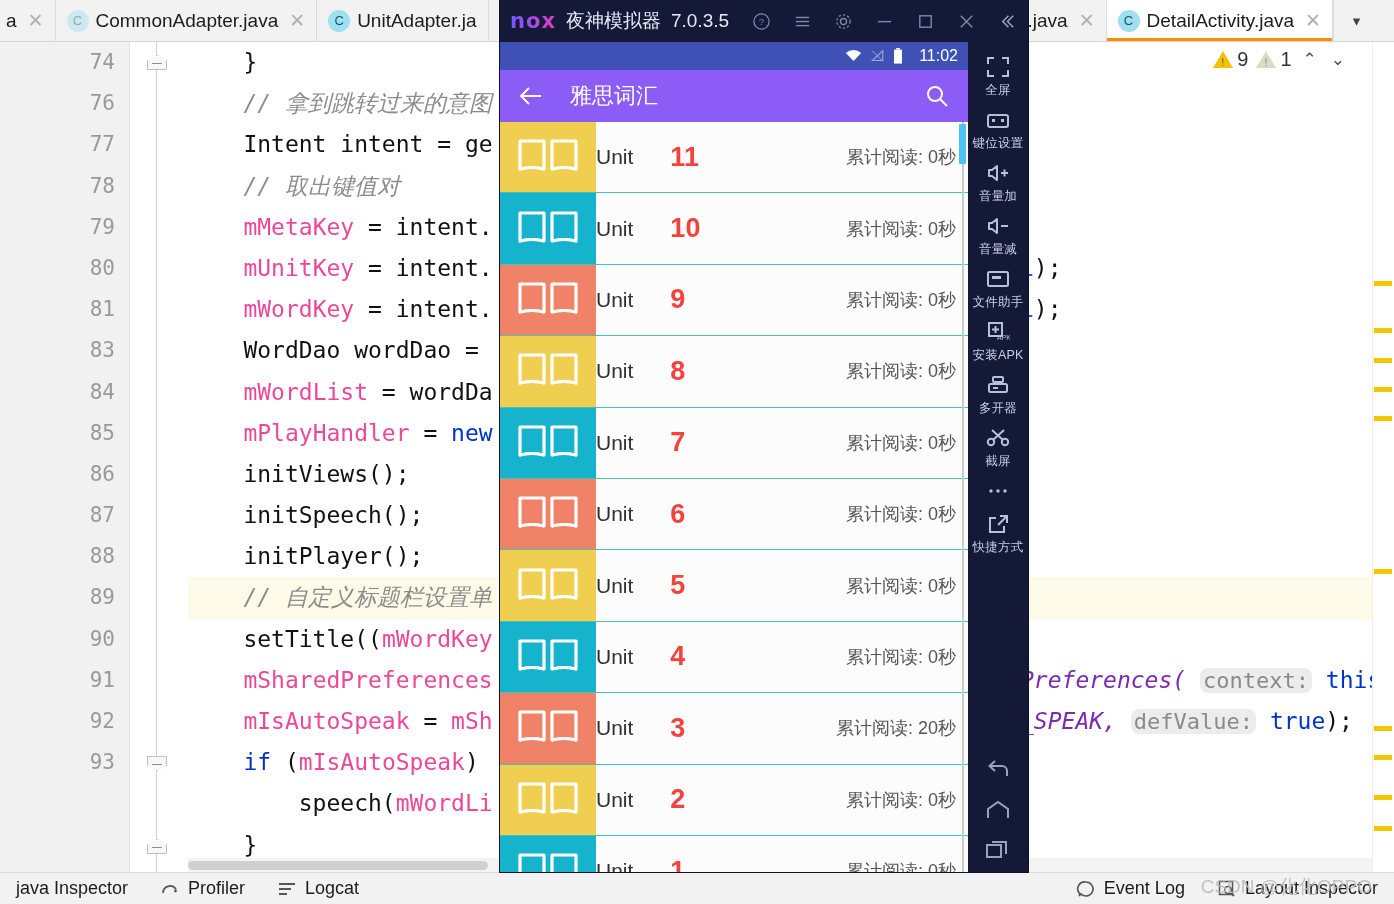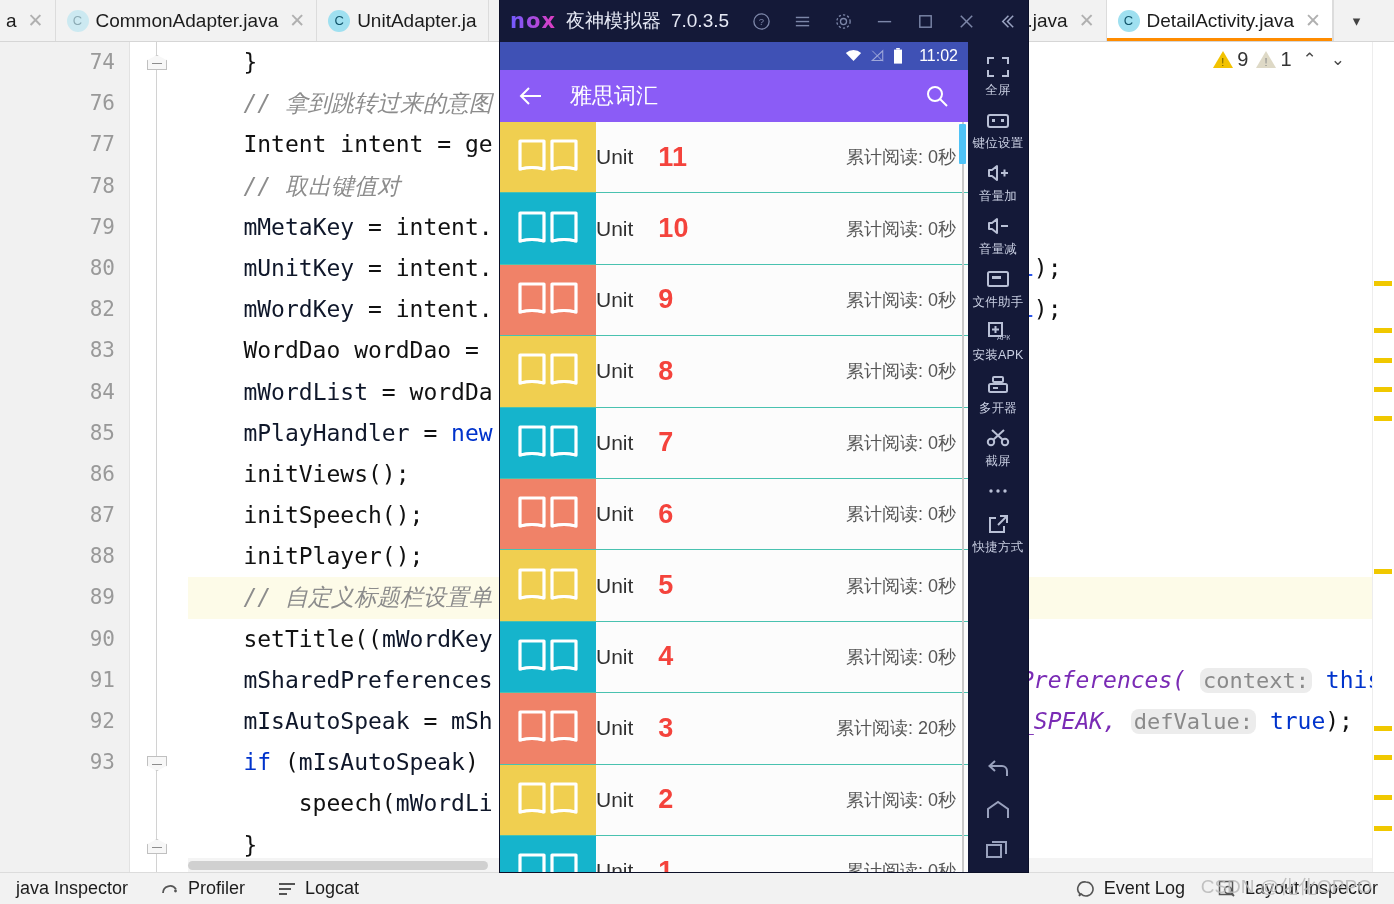--- a/index.html
+++ b/index.html
@@ -78,21 +78,21 @@
   .codearea{
     position:absolute; left:188px; top:42px; right:22px; bottom:32px;
     background:#ffffff; overflow:hidden;
   }
   .cl{
     height:41.2px; line-height:41.2px; white-space:pre;
     font-family:"DejaVu Sans Mono", monospace; font-size:23px; color:#111;
   }
   .cl.hl{ background:#fdfbe8; }
   .cmt{ color:#8c8c8c; font-style:italic; }
-  .fld{ color:#0f172a; }
+  .fld{ color:#ec4899; }
   .kw { color:#0033cc; }
   .num{ color:#2b55e8; }
   .ital{ color:#7a2bb5; font-style:italic;}
   .hint{ background:#ececec; color:#8a8a8a; border-radius:8px; padding:0 3px; font-size:22px;}
   .bulb{
     position:absolute; width:22px;height:17px;border-radius:11px 11px 5px 5px;
     background:#f0a400;
   }
   .bulb:after{ content:""; position:absolute; left:5px; right:5px; bottom:-5px; height:4px;
                border-top:1px solid #7a5500; border-bottom:1px solid #7a5500;}
@@ -148,21 +148,21 @@
     color:#fff;
   }
   .appbar .ttl{ font-size:22px; }
   .srch{ margin-left:auto; }
 
   .list{ position:absolute; left:0; top:80px; right:0; bottom:0; background:#fafafa; overflow:hidden;}
   .row{ height:71.4px; display:flex; align-items:stretch; border-bottom:1px solid #49c2b0; background:#fcfcfc;}
   .thumb{ width:96px; flex:0 0 96px; display:flex; align-items:center; justify-content:center;}
   .rowmid{ flex:1; display:flex; align-items:center; gap:25px;}
   .unit{ font-size:21px; color:#303030;}
-  .unum{ font-size:27px; color:#f4433c; font-weight:bold; }
+  .unum{ font-size:27px; color:#f4433c; font-weight:bold;margin-left:12px; }
   .rowright{ display:flex;align-items:center; padding-right:12px; font-size:18px; color:#555;}
   .vscroll{ position:absolute; right:4px; top:0; bottom:0; width:2px; background:#c9c9c9;}
   .vthumb{ position:absolute; right:2px; top:2px; width:7px; height:40px; background:#4fc3f7; border-radius:1px;}
 
   
   .noxbar{ position:absolute; left:468px; top:42px; width:60px; bottom:0; background:#141938;
            display:flex; flex-direction:column; align-items:center; padding-top:8px; }
   .nb{ width:60px; display:flex; flex-direction:column; align-items:center; gap:3px; padding:5px 0 4px;
        color:#c6cce0; font-size:12px; }
   .nb .gl{ height:24px; display:flex; align-items:center; justify-content:center; color:#b9c0d6;}
@@ -221,21 +221,21 @@
   </div>
 
   <div class="gutter">
     <div class="linenums" id="linenums">
         <div class="ln">74</div>
         <div class="ln">76</div>
         <div class="ln">77</div>
         <div class="ln">78</div>
         <div class="ln">79</div>
         <div class="ln">80</div>
-        <div class="ln">82</div>
+        <div class="ln">81</div>
         <div class="ln">83</div>
         <div class="ln">84</div>
         <div class="ln">85</div>
         <div class="ln">86</div>
         <div class="ln">87</div>
         <div class="ln">88</div>
         <div class="ln">89</div>
         <div class="ln">90</div>
         <div class="ln">91</div>
         <div class="ln">92</div>

